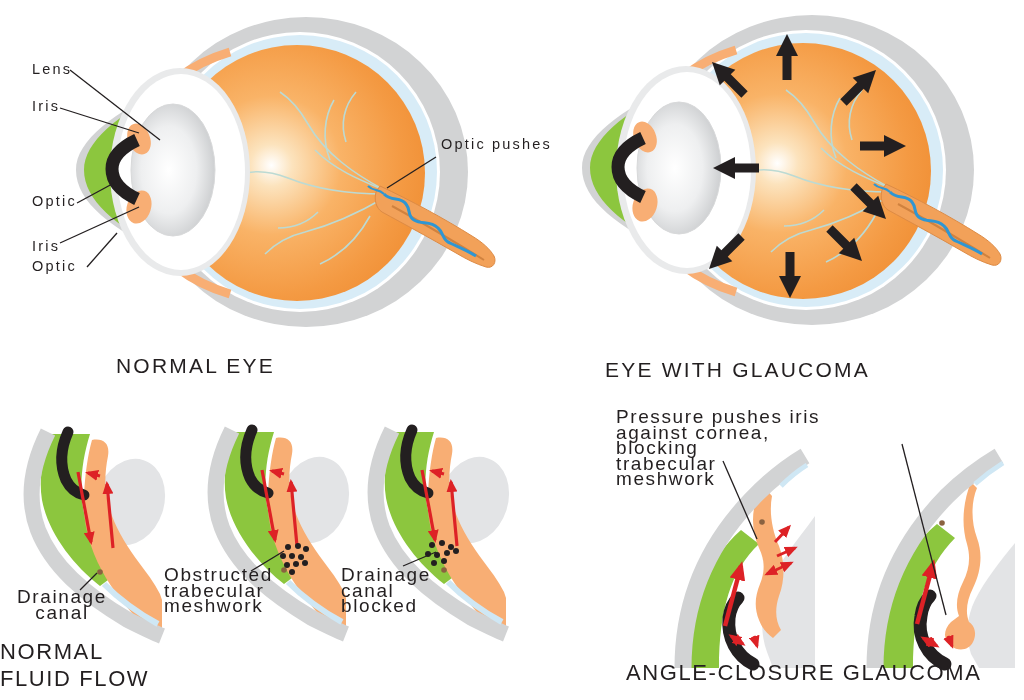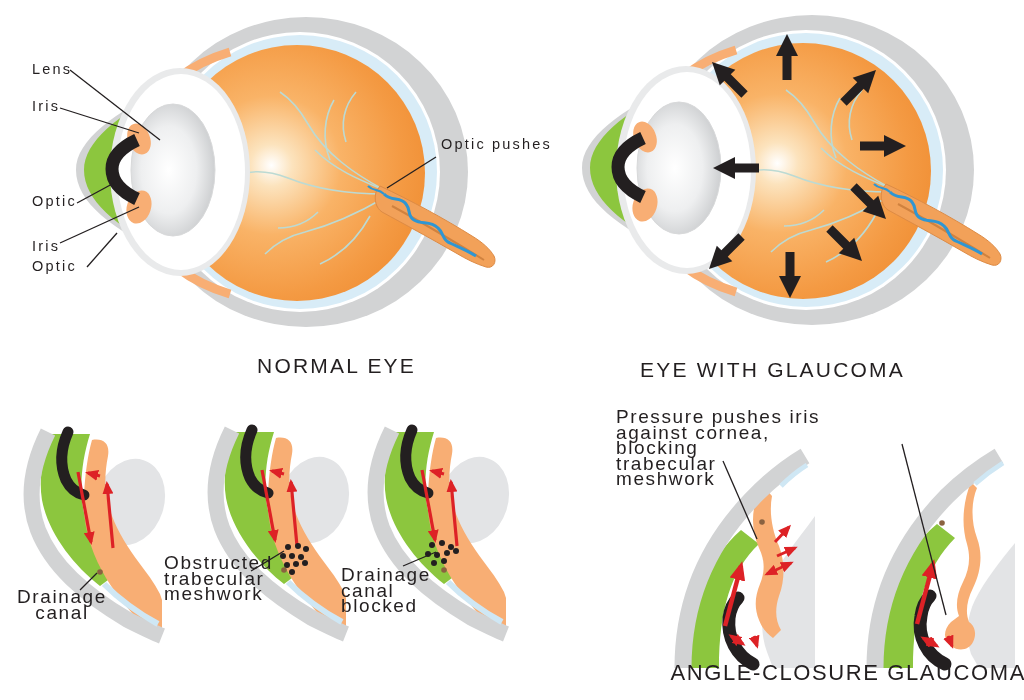--- a/index.html
+++ b/index.html
@@ -24,21 +24,21 @@
   }
   #art{position:absolute;left:0;top:0;}
   .lbl{
     position:absolute;font-size:19px;line-height:15.5px;letter-spacing:1.6px;
     white-space:pre-line;color:var(--text_ink);
   }
   .lbl-eye{font-size:14.5px;letter-spacing:2.2px;margin-left:8px;}
   .lbl-center{text-align:center;}
   .cap{
     position:absolute;font-size:22px;line-height:27px;letter-spacing:1.6px;
-    text-align:right;white-space:pre-line;color:var(--text_ink);
+    text-align:left;white-space:pre-line;color:var(--text_ink);
   }
   .cap-top{font-size:21px;letter-spacing:2.2px;}
 </style>
 </head>
 <body>
 
 <div id="canvas">
 
 <svg id="art" width="1024" height="700" viewBox="0 0 1024 700">
   <defs>
@@ -239,22 +239,24 @@
 <div class="lbl lbl-eye" style="left:24px;top:194px">Optic</div>
 <div class="lbl lbl-eye" style="left:24px;top:239px">Iris</div>
 <div class="lbl lbl-eye" style="left:24px;top:259px">Optic</div>
 <div class="lbl lbl-eye" style="left:433px;top:137px">Optic pushes</div>
 
 <div class="cap cap-top" style="left:116px;top:352px;width:300px">NORMAL EYE</div>
 <div class="cap cap-top" style="left:605px;top:356px;width:300px">EYE WITH GLAUCOMA</div>
 
 <div class="lbl lbl-center" style="left:6px;top:589px;width:112px">Drainage
 canal</div>
-
-<div class="lbl" style="left:164px;top:555px">Obstructed
+<div class="cap" style="left:0px;top:638px;width:190px">NORMAL
+FLUID FLOW</div>
+
+<div class="lbl" style="left:164px;top:567px">Obstructed
 trabecular
 meshwork</div>
 <div class="lbl" style="left:341px;top:567px">Drainage
 canal
 blocked</div>
 
 <div class="lbl" style="left:616px;top:409px">Pressure pushes iris
 against cornea,
 blocking
 trabecular

